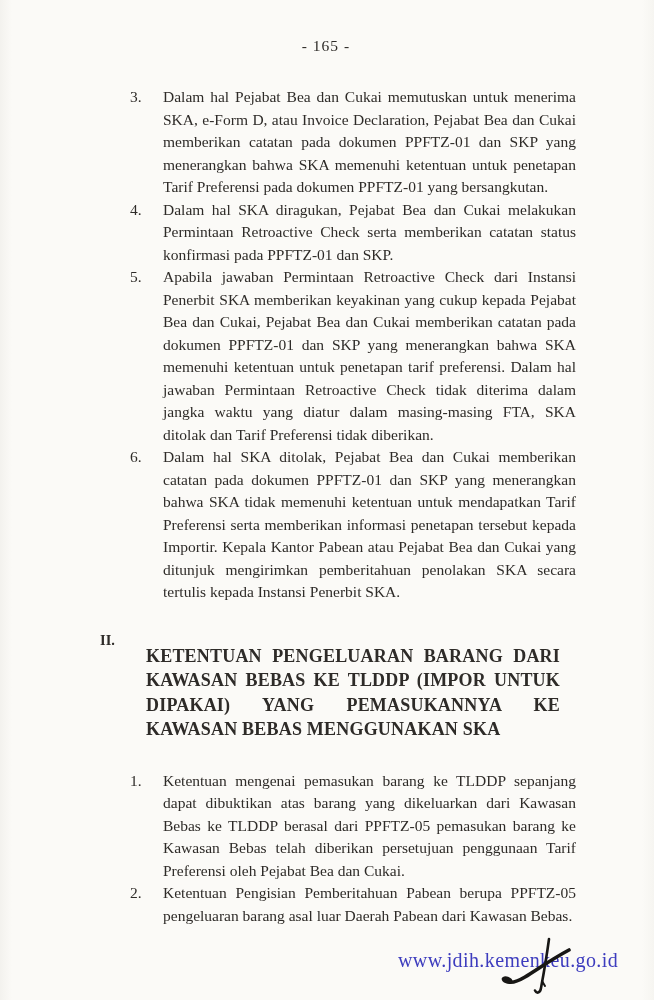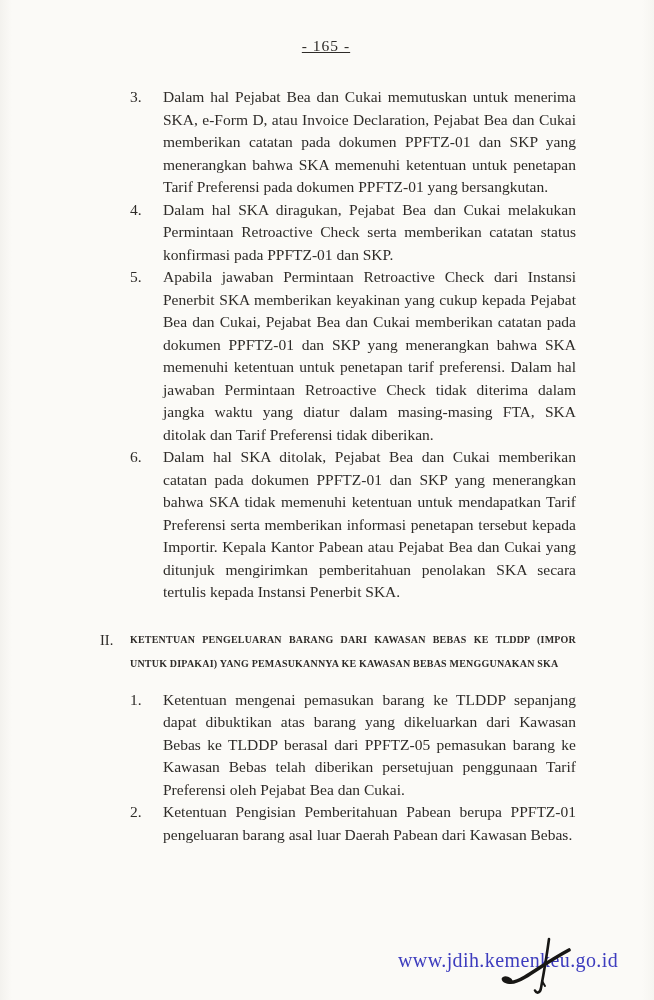--- a/index.html
+++ b/index.html
@@ -13,21 +13,20 @@
     overflow: hidden;
   }
   .page-number {
     position: absolute;
     top: 37px;
     left: 0;
     right: 2px;
     text-align: center;
     font-size: 15.5px;
     letter-spacing: 1px;
-    text-decoration: underline;
   }
   .content {
     position: absolute;
     top: 86px;
     left: 130px;
     width: 446px;
   }
   .li-row { display: flex; align-items: flex-start; }
   .li-num {
     flex: 0 0 33px;
@@ -43,29 +42,29 @@
   }
   .li-text .it { }
   .section {
     display: flex;
     margin-left: -30px;
     width: 476px;
     margin-top: 24px;
   }
   .sec-num {
     flex: 0 0 30px;
-    font-weight: normal;
+    font-weight: bold;
     font-size: 14.5px;
     line-height: 24.5px;
   }
   .sec-title {
     flex: 1;
-    margin: 0;
+    margin: 16px;
     font-weight: bold;
-    font-size: 10px;
+    font-size: 18px;
     line-height: 24.5px;
     text-align: justify;
     letter-spacing: 0.2px;
   }
   .section-items { margin-top: 12px; }
   .watermark {
     position: absolute;
     top: 949px;
     left: 398px;
     font-size: 20px;
@@ -114,21 +113,21 @@
       <p class="sec-title">KETENTUAN PENGELUARAN BARANG DARI KAWASAN BEBAS KE TLDDP (IMPOR UNTUK DIPAKAI) YANG PEMASUKANNYA KE KAWASAN BEBAS MENGGUNAKAN SKA</p>
     </div>
 
     <div class="section-items">
         <div class="li-row">
           <span class="li-num">1.</span>
           <p class="li-text"><span>Ketentuan mengenai pemasukan barang ke TLDDP sepanjang dapat dibuktikan atas barang yang dikeluarkan dari Kawasan Bebas ke TLDDP berasal dari PPFTZ-05 pemasukan barang ke Kawasan Bebas telah diberikan persetujuan penggunaan Tarif Preferensi oleh Pejabat Bea dan Cukai.</span></p>
         </div>
         <div class="li-row">
           <span class="li-num">2.</span>
-          <p class="li-text"><span>Ketentuan Pengisian Pemberitahuan Pabean berupa PPFTZ-01 pengeluaran barang asal luar Daerah Pabean dari Kawasan Bebas.</span></p>
+          <p class="li-text"><span>Ketentuan Pengisian Pemberitahuan Pabean berupa PPFTZ-05 pengeluaran barang asal luar Daerah Pabean dari Kawasan Bebas.</span></p>
         </div>
       </div>
 
   </div>
 
   <div class="watermark">www.jdih.kemenkeu.go.id</div>
 
   <svg class="signature" viewBox="0 0 95 62">
     <path d="M10 44 C14 48 20 47 30 41 C43 33 57 23 74 14" fill="none" stroke="#181715" stroke-width="3.6" stroke-linecap="round"></path>
     <ellipse cx="12" cy="44" rx="5.5" ry="3.5" fill="#181715" transform="rotate(18 12 44)"></ellipse>

